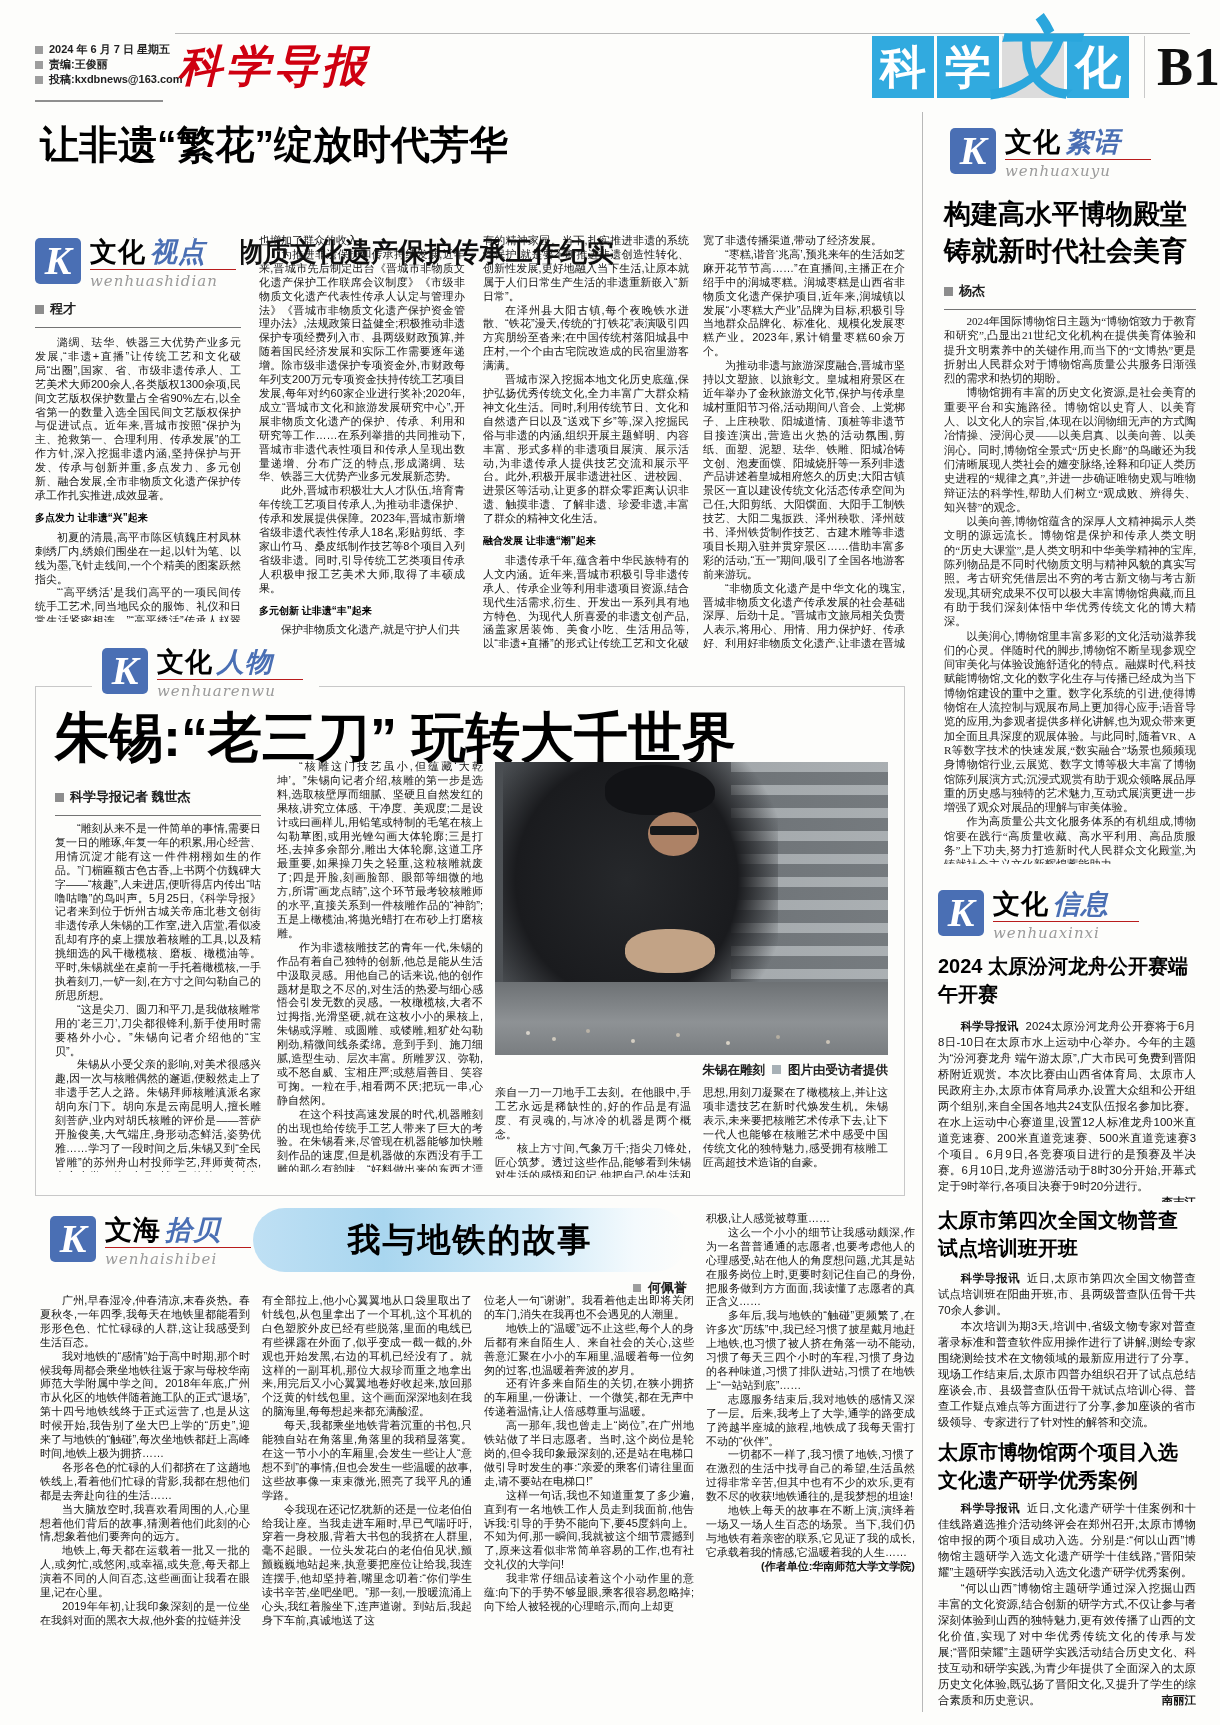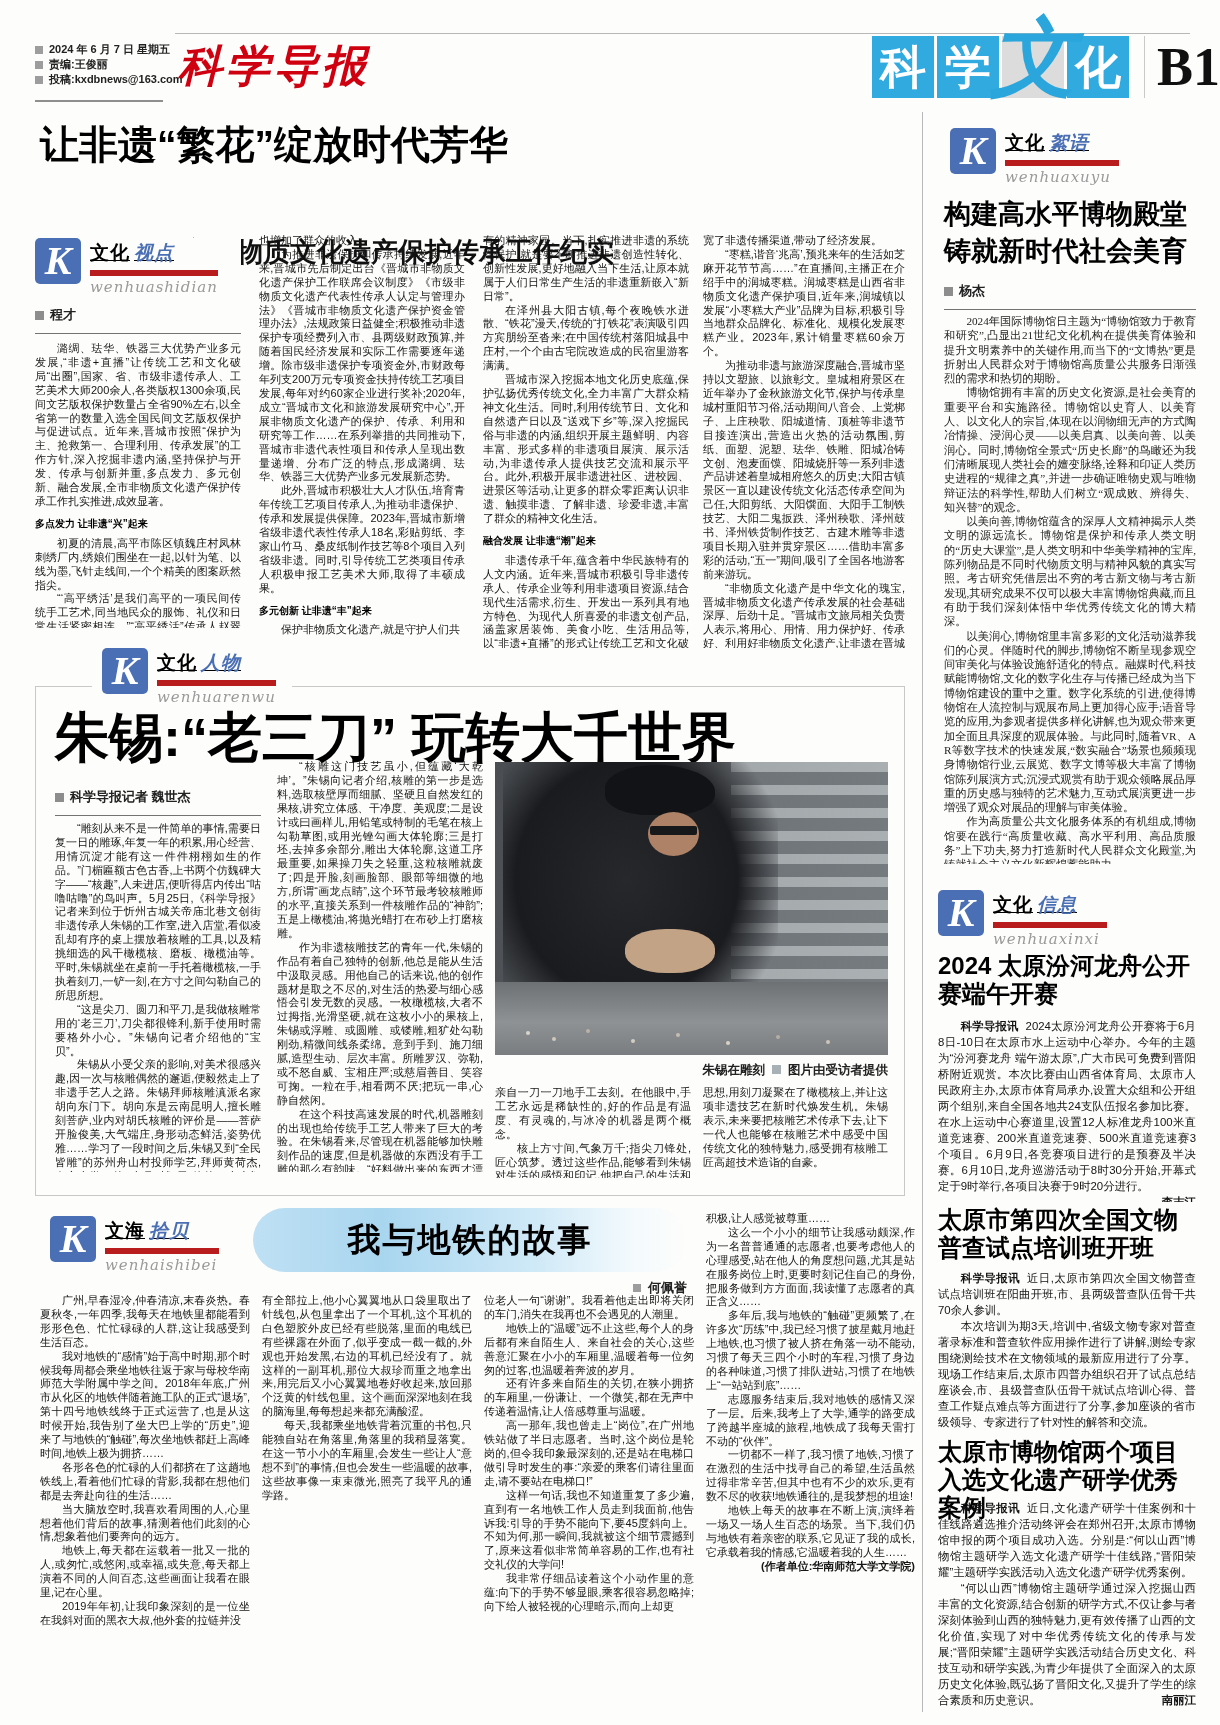--- a/index.html
+++ b/index.html
@@ -19,22 +19,22 @@
   .tile.gray{background:#dcdcdc;position:relative;overflow:visible;}
   .tile.gray .wen{position:absolute;left:-14px;top:-24px;width:90px;color:#2aa6dc;font-family:"DejaVu Serif",serif;
         font-style:italic;font-weight:bold;font-size:86px;line-height:90px;text-align:center;}
   .pageno{font-family:"Liberation Serif",serif;font-weight:bold;font-size:54px;line-height:60px;color:#101010;
           margin-left:12px;padding-left:12px;border-left:1px solid #c9c9c9;height:62px;display:flex;align-items:center;}
   
   .badge{display:flex;align-items:flex-start;background:#fdfdfb;}
   .badge .kbox{width:46px;height:46px;background:#4a6fb4;border-radius:5px;color:#fff;
                font-family:"Liberation Serif",serif;font-weight:bold;font-style:italic;font-size:40px;
                line-height:46px;text-align:center;margin-right:9px;flex:none;}
-  .badge .row1{font-size:19px;font-weight:900;letter-spacing:1px;border-bottom:6px solid #b91c1c;
-               padding:0 30px 3px 0;white-space:nowrap;line-height:28px;color:#000;text-decoration:underline;}
+  .badge .row1{font-size:27px;font-weight:900;letter-spacing:1px;border-bottom:1px solid #b91c1c;
+               padding:0 30px 3px 0;white-space:nowrap;line-height:28px;color:#000;}
   .badge .row1 .blue{color:#4a6fb4;font-family:"DejaVu Serif",serif;font-style:italic;margin-left:4px;}
   .badge .pinyin{font-family:"DejaVu Serif",serif;font-style:italic;color:#9a9a9a;font-size:15px;
                  letter-spacing:1px;padding-top:2px;line-height:18px;}
   
   .coltext{font-size:11px;line-height:13.9px;text-align:justify;word-break:break-all;color:#151515;overflow:hidden;}
   .para{margin:0;text-indent:2em;}
   .para.ni{text-indent:0;}
   .para .lead{margin-right:7px;}
   .subhead{font-size:10px;font-weight:900;margin:8px 0 6px;text-indent:0;text-align:left;color:#000;}
   .attrib{text-align:right;font-weight:700;}
@@ -67,21 +67,21 @@
   
   .metro-titlebox{position:absolute;left:253px;top:1208px;width:434px;height:64px;border-radius:32px;
         background:linear-gradient(90deg,#bfe0f4 0%,#a9d6ef 30%,#cfe9f7 65%,#f4fafd 88%,rgba(255,255,255,0) 100%);
         display:flex;align-items:center;justify-content:center;font-size:33px;font-weight:700;color:#000;letter-spacing:2px;}
   .metro-byline{position:absolute;left:253px;top:1279px;width:434px;display:flex;align-items:center;justify-content:flex-end;
         font-size:13px;font-weight:bold;color:#222;}
   
   .xuyu-hl{position:absolute;left:944px;top:196px;width:254px;font-size:27px;font-weight:900;line-height:37px;color:#000;}
   .kaibody{font-family:"Liberation Serif",serif;font-size:11.2px;line-height:14.3px;color:#1d1d1d;
            text-align:justify;word-break:break-all;overflow:hidden;}
-  .newstitle{position:absolute;font-size:24px;font-weight:900;line-height:28px;color:#000;width:258px;}
+  .newstitle{position:absolute;font-size:20px;font-weight:900;line-height:28px;color:#000;width:258px;}
   .newsbody{font-size:11.4px;line-height:16px;text-align:justify;word-break:break-all;overflow:hidden;}
 </style>
 </head>
 <body>
 
 <div class="page">
 
   <div class="hairline" style="left:175px;top:33px;width:1015px;height:1px;"></div>
 
   <div class="pubinfo">
@@ -224,20 +224,21 @@
       <div class="para">广州,早春湿冷,仲春清凉,末春炎热。春夏秋冬,一年四季,我每天在地铁里都能看到形形色色、忙忙碌碌的人群,这让我感受到生活百态。</div>
       <div class="para">我对地铁的“感情”始于高中时期,那个时候我每周都会乘坐地铁往返于家与母校华南师范大学附属中学之间。2018年年底,广州市从化区的地铁伴随着施工队的正式“退场”,第十四号地铁线终于正式运营了,也是从这时候开始,我告别了坐大巴上学的“历史”,迎来了与地铁的“触碰”,每次坐地铁都赶上高峰时间,地铁上极为拥挤……</div>
       <div class="para">各形各色的忙碌的人们都挤在了这趟地铁线上,看着他们忙碌的背影,我都在想他们都是去奔赴向往的生活……</div>
       <div class="para">当大脑放空时,我喜欢看周围的人,心里想着他们背后的故事,猜测着他们此刻的心情,想象着他们要奔向的远方。</div>
       <div class="para">地铁上,每天都在运载着一批又一批的人,或匆忙,或悠闲,或幸福,或失意,每天都上演着不同的人间百态,这些画面让我看在眼里,记在心里。</div>
       <div class="para">2019年年初,让我印象深刻的是一位坐在我斜对面的黑衣大叔,他外套的拉链并没</div>
     </div>
   <div class="abs coltext" style="left:262px;top:1294px;width:210px;height:424px;">
       <div class="para ni">有全部拉上,他小心翼翼地从口袋里取出了针线包,从包里拿出了一个耳机,这个耳机的白色塑胶外皮已经有些脱落,里面的电线已有些裸露在外面了,似乎变成一截一截的,外观也开始发黑,右边的耳机已经没有了。就这样的一副耳机,那位大叔珍而重之地拿出来,用完后又小心翼翼地卷好收起来,放回那个泛黄的针线包里。这个画面深深地刻在我的脑海里,每每想起来都充满酸涩。</div>
       <div class="para">每天,我都乘坐地铁背着沉重的书包,只能独自站在角落里,角落里的我稍显落寞。在这一节小小的车厢里,会发生一些让人“意想不到”的事情,但也会发生一些温暖的故事,这些故事像一束束微光,照亮了我平凡的通学路。</div>
+      <div class="para">令我现在还记忆犹新的还是一位老伯伯给我让座。当我走进车厢时,早已气喘吁吁,穿着一身校服,背着大书包的我挤在人群里,毫不起眼。一位头发花白的老伯伯见状,颤颤巍巍地站起来,执意要把座位让给我,我连连摆手,他却坚持着,嘴里念叨着:“你们学生读书辛苦,坐吧坐吧。”那一刻,一股暖流涌上心头,我红着脸坐下,连声道谢。到站后,我起身下车前,真诚地送了这</div>
     </div>
   <div class="abs coltext" style="left:484px;top:1294px;width:210px;height:424px;">
       <div class="para ni">位老人一句“谢谢”。我看着他走出即将关闭的车门,消失在我再也不会遇见的人潮里。</div>
       <div class="para">地铁上的“温暖”远不止这些,每个人的身后都有来自陌生人、来自社会的关心,这些善意汇聚在小小的车厢里,温暖着每一位匆匆的过客,也温暖着奔波的岁月。</div>
       <div class="para">还有许多来自陌生的关切,在狭小拥挤的车厢里,一份谦让、一个微笑,都在无声中传递着温情,让人倍感尊重与温暖。</div>
       <div class="para">高一那年,我也曾走上“岗位”,在广州地铁站做了半日志愿者。当时,这个岗位是轮岗的,但令我印象最深刻的,还是站在电梯口做引导时发生的事:“亲爱的乘客们请往里面走,请不要站在电梯口!”</div>
       <div class="para">这样一句话,我也不知道重复了多少遍,直到有一名地铁工作人员走到我面前,他告诉我:引导的手势不能向下,要45度斜向上。不知为何,那一瞬间,我就被这个细节震撼到了,原来这看似非常简单容易的工作,也有社交礼仪的大学问!</div>
       <div class="para">我非常仔细品读着这个小动作里的意蕴:向下的手势不够显眼,乘客很容易忽略掉;向下给人被轻视的心理暗示,而向上却更</div>
     </div>
   <div class="abs coltext" style="left:706px;top:1212px;width:209px;height:506px;">

